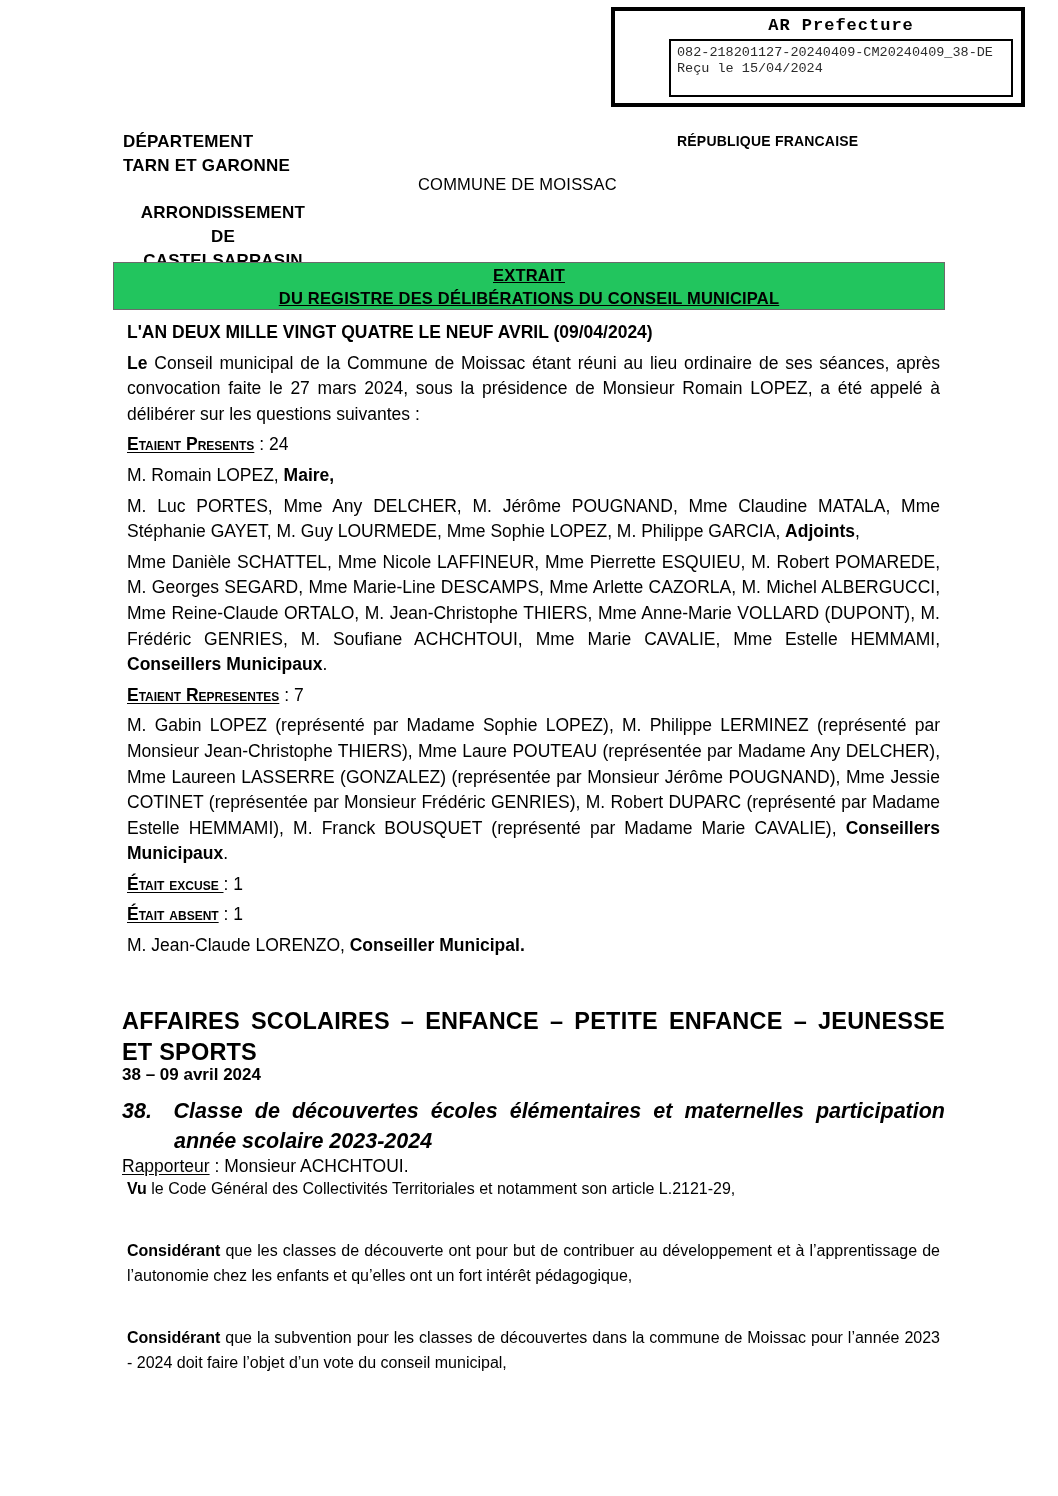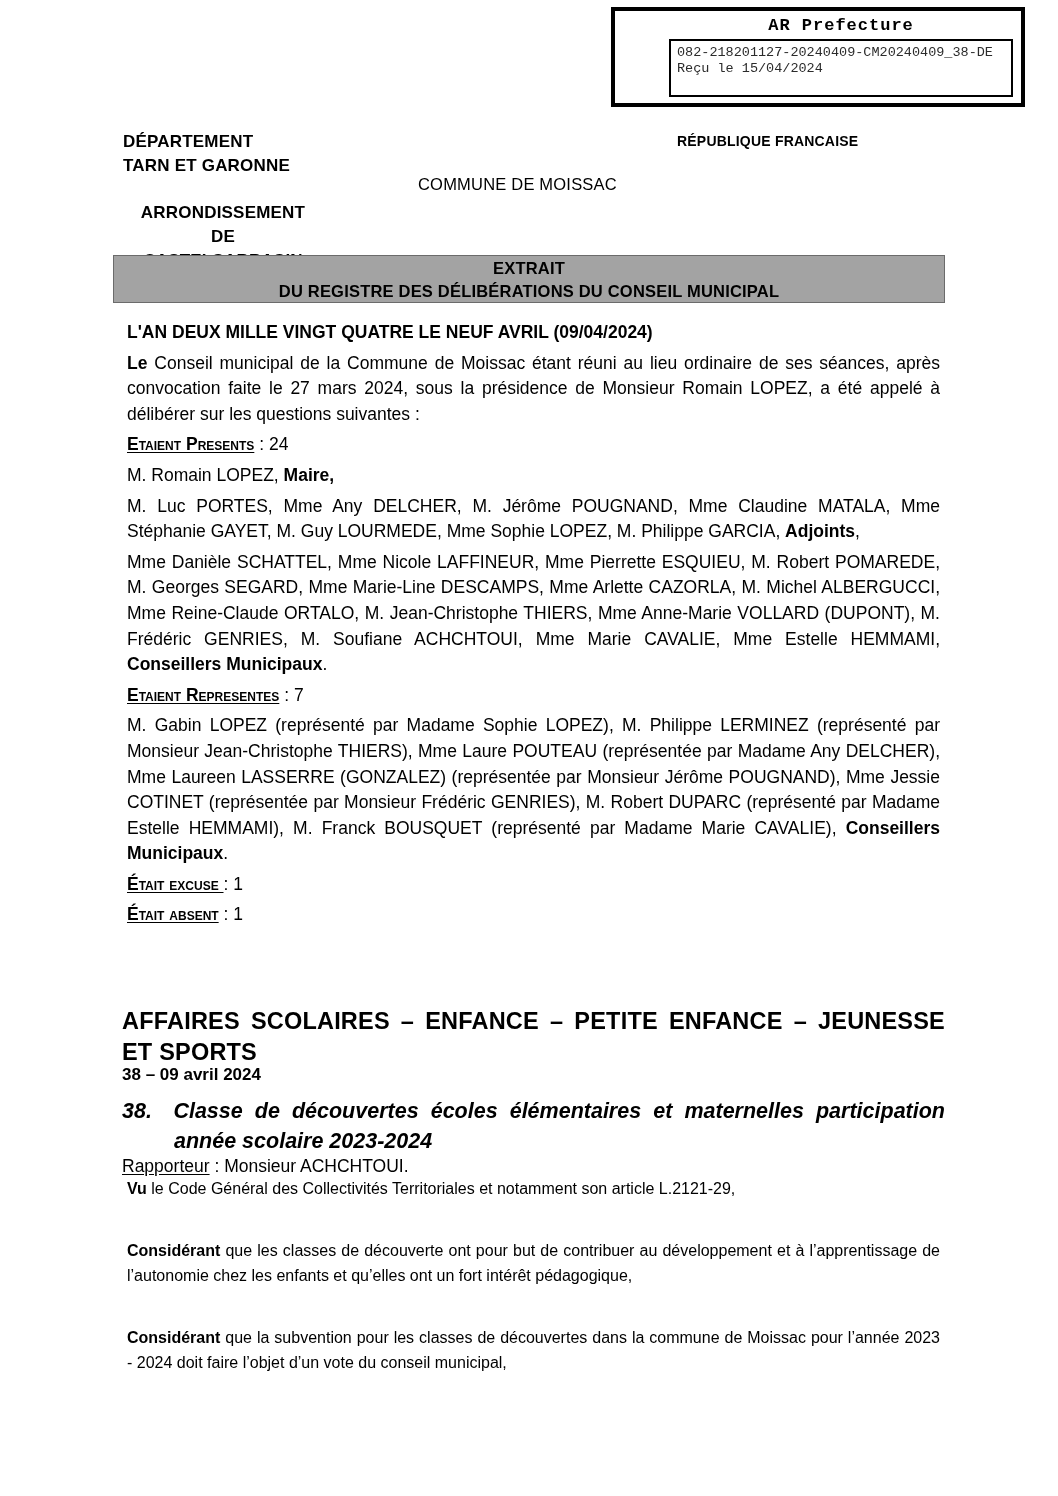--- a/index.html
+++ b/index.html
@@ -87,27 +87,28 @@
     font-weight: bold;
     font-size: 17px;
     line-height: 24px;
     letter-spacing: 0.2px;
   }
 
   
   .extrait-box {
     position: absolute;
     left: 113px;
-    top: 255px;
+    top: 262px;
     width: 832px;
     height: 48px;
     border: 1px solid #6b6b6b;
     box-sizing: border-box;
-    background: #a3a3a3;
+    background: #22c55e;
     text-align: center;
+    text-decoration: underline;
   }
   .extrait-box .line {
     font-weight: bold;
     font-size: 16.5px;
     line-height: 23px;
     letter-spacing: 0.2px;
   }
   .extrait-box .line.first { margin-top: 1px; }
 
   
@@ -232,20 +233,21 @@
 
   <p class="p"><span class="smallcaps-u">Etaient Representes</span><span> : 7</span></p>
 
   <p class="p just"><span>M. Gabin LOPEZ (représenté par Madame Sophie LOPEZ), M. Philippe LERMINEZ (représenté par Monsieur Jean-Christophe THIERS), Mme Laure POUTEAU (représentée par Madame Any DELCHER), Mme Laureen LASSERRE (GONZALEZ) (représentée par Monsieur Jérôme POUGNAND), Mme Jessie COTINET (représentée par Monsieur Frédéric GENRIES), M. Robert DUPARC (représenté par Madame Estelle HEMMAMI), M. Franck BOUSQUET (représenté par Madame Marie CAVALIE), </span><span class="b">Conseillers Municipaux</span><span>.</span></p>
 
   <p class="p"><span class="smallcaps-u">Était excuse </span><span> : 1</span></p>
 
 
   <p class="p"><span class="smallcaps-u">Était absent</span><span> : 1</span></p>
 
+  <p class="p"><span>M. Jean-Claude LORENZO, </span><span class="b">Conseiller Municipal.</span></p>
 
   <div class="spacer-22"></div>
   <div class="spacer-22"></div>
 
 </div>
 
 <div class="section-title">AFFAIRES SCOLAIRES – ENFANCE – PETITE ENFANCE – JEUNESSE ET SPORTS</div>
 <div class="section-date">38 – 09 avril 2024</div>
 
 <div class="delib-title">38. Classe de découvertes écoles élémentaires et maternelles participation année scolaire 2023-2024</div>

